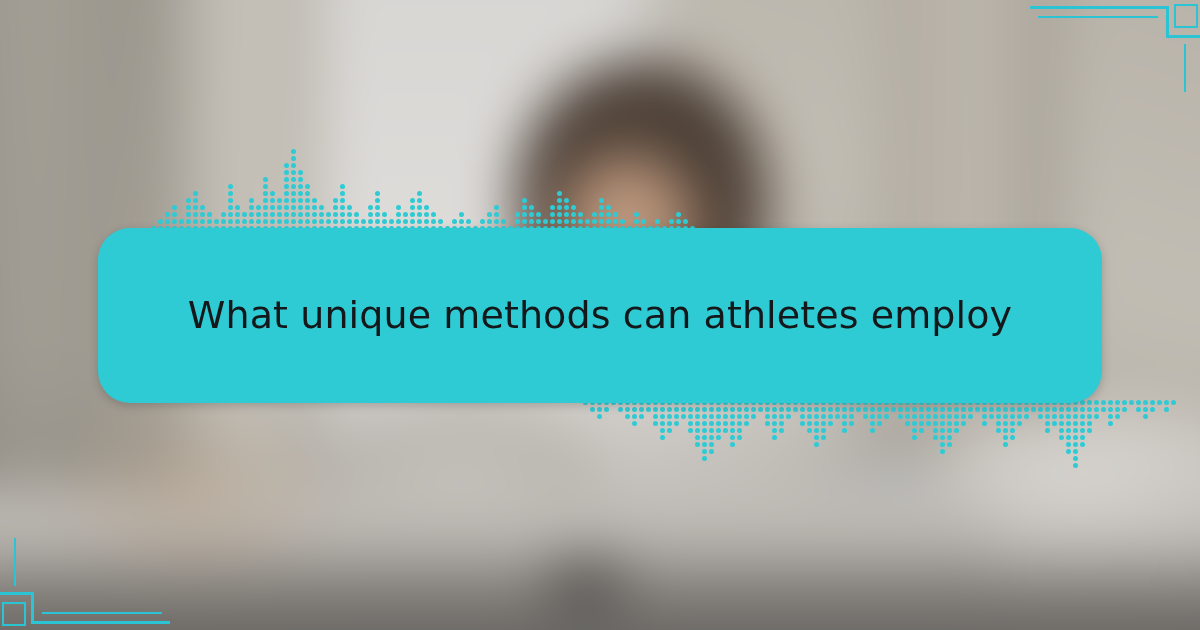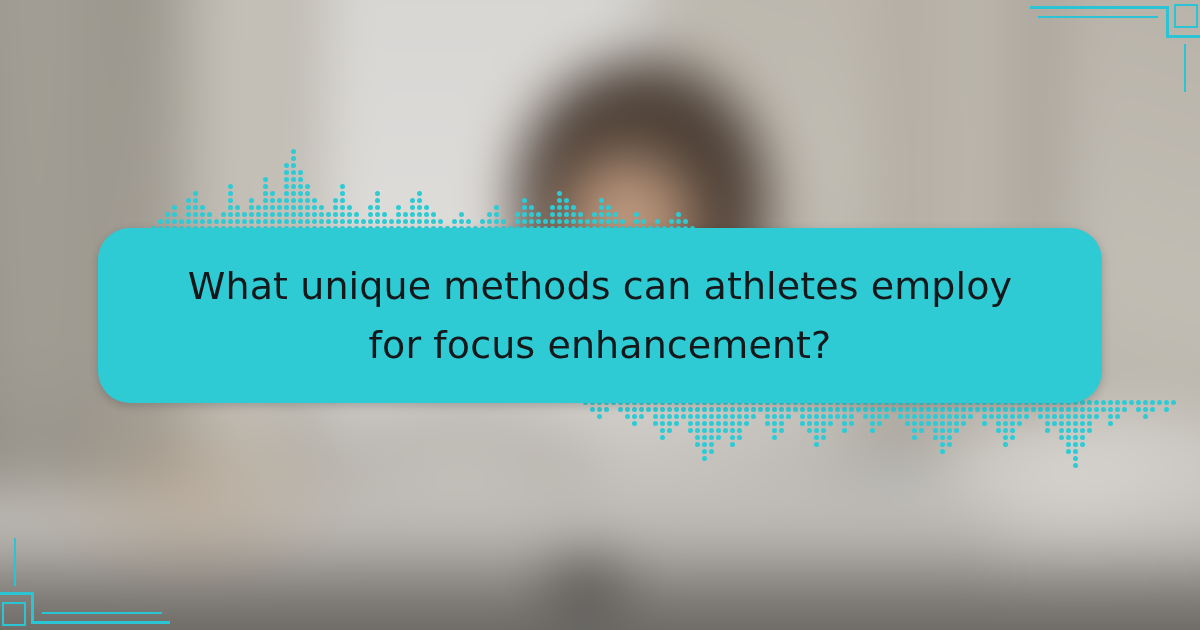--- a/index.html
+++ b/index.html
@@ -1106,21 +1106,20 @@
       <div class="wave-dot" style="width: 5px; height: 5px; background: rgb(46, 203, 212); margin-bottom: 2px;"></div>
     </div>
     <div class="wave-col" style="width: 7px;">
       <div class="wave-dot" style="width: 5px; height: 5px; background: rgb(46, 203, 212); margin-bottom: 2px;"></div>
     </div>
   </div>
 
 <div id="question-card">
   <div id="question-text">
     <span>What unique methods can athletes employ</span><br>
-    <span>for focus enhancement?</span>
   </div>
 </div>
 
 <div class="corner" id="corner-tr">
   <div class="dl dl-h1"></div>
   <div class="dl dl-h2"></div>
   <div class="dl dl-v1"></div>
   <div class="dl dl-h3"></div>
   <div class="dl dl-box"></div>
   <div class="dl dl-v2"></div>

